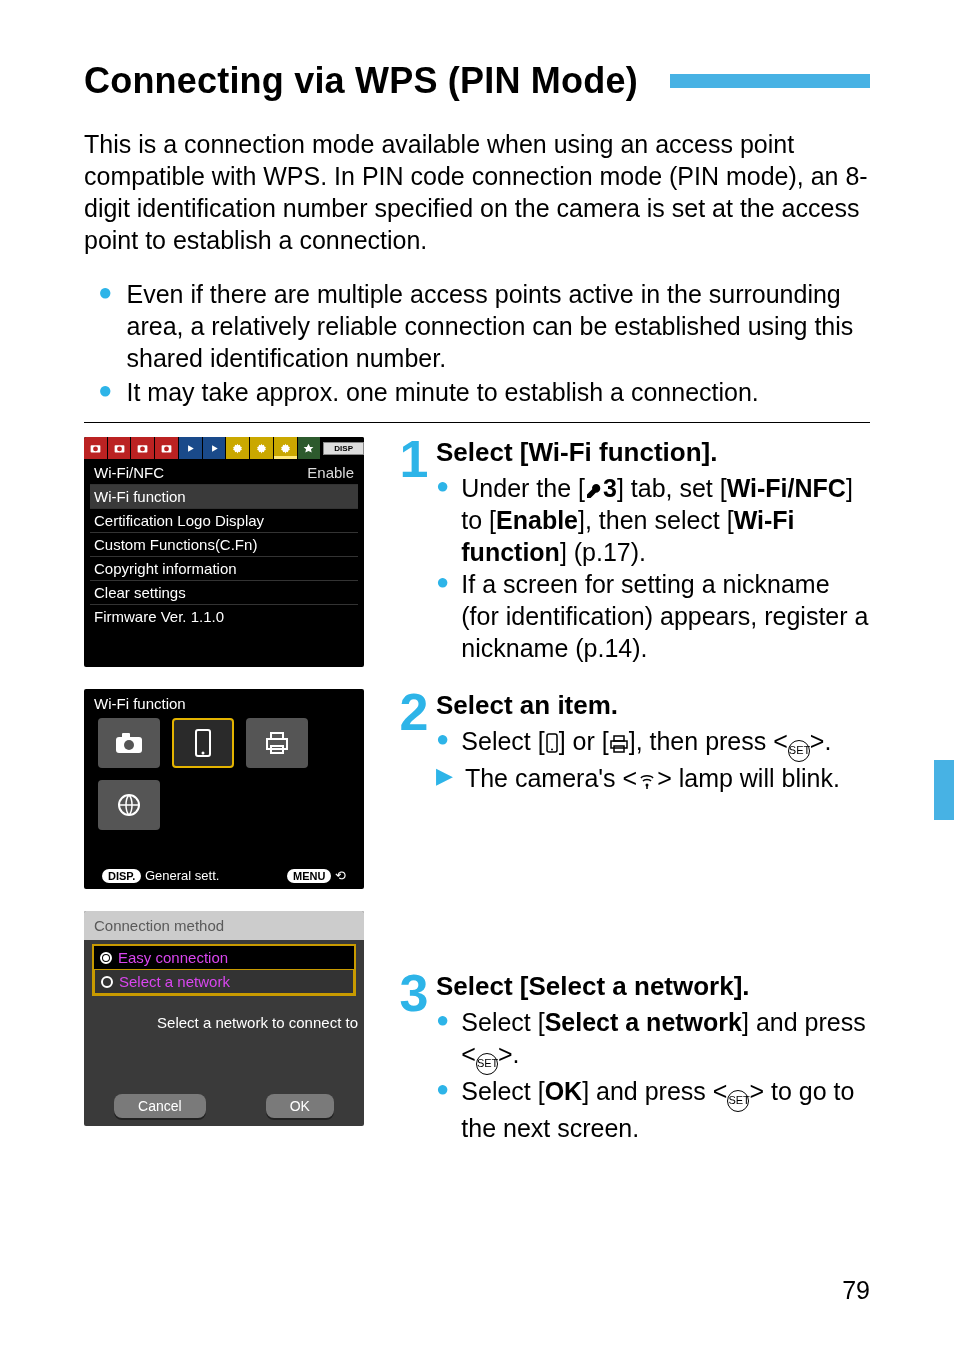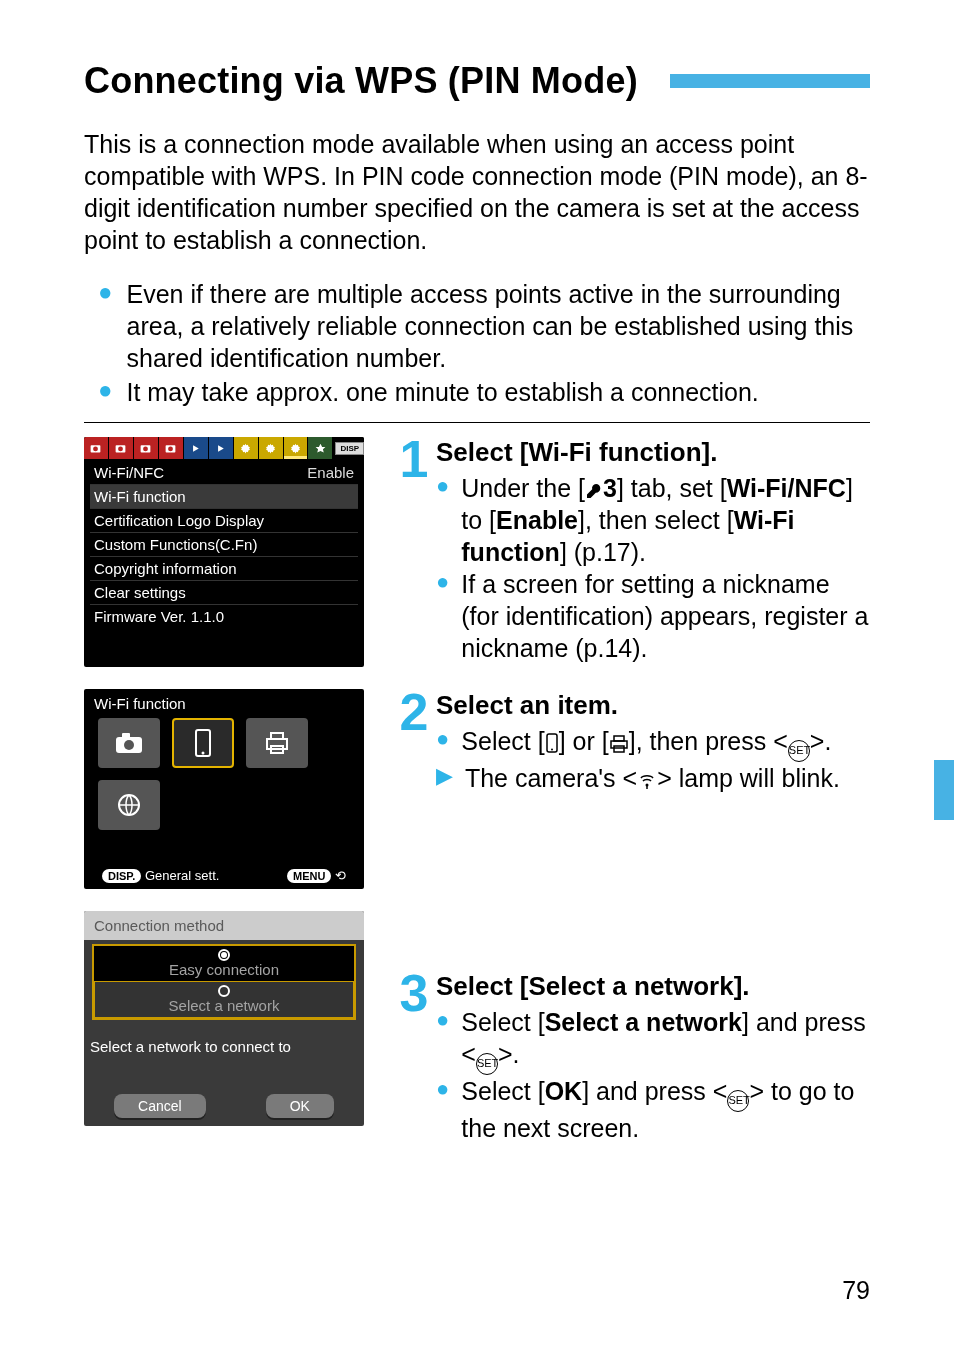--- a/index.html
+++ b/index.html
@@ -21,46 +21,46 @@
   .screen { background: #000; color: #fff; font-family: Arial, sans-serif; font-size: 15px; border-radius: 2px; overflow: hidden; }
   .screen1 { width: 280px; height: 230px; }
   .tabbar { display: flex; align-items: center; height: 22px; background: #000; }
   .tab { flex: 1; height: 22px; display: flex; align-items: center; justify-content: center; }
   .tab.red { background: #b22; border-right: 1px solid #000; }
   .tab.blue { background: #1a4a8a; border-right: 1px solid #000; }
   .tab.yellow { background: #caa800; border-right: 1px solid #000; position: relative; }
   .tab.yellow.selected { background: #caa800; box-shadow: inset 0 -3px 0 #ffe97a; }
   .tab.star { background: #2d5a2d; border-right: 1px solid #000; }
   .tab svg { width: 13px; height: 13px; }
-  .disp-badge { font-size: 8px; background: #ddd; color: #000; padding: 1px 4px; margin-left: 2px; border:1px solid #888; font-weight:bold;}
+  .disp-badge { font-size: 8px; background: #ddd; color: #000; padding: 1px 10px; margin-left: 2px; border:1px solid #888; font-weight:bold;}
   .menu-list { padding: 2px 6px; }
   .menu-row { display: flex; justify-content: space-between; padding: 3px 4px; border-bottom: 1px solid #333; font-size: 15px; }
   .menu-row.highlight { background: #3a3a3a; }
   .menu-row:last-child { border-bottom: none; }
   .menu-row span:first-child { color: #fff; }
   .menu-row .val { color: #ddd; }
 
   .screen2 { width: 280px; height: 200px; position: relative; }
   .s2-title { padding: 6px 10px 2px; font-size: 15px; }
   .s2-sub { text-align: center; font-size: 15px; padding: 2px 0 6px 0; color:#fff; }
   .icon-grid { display: flex; gap: 12px; padding: 4px 14px; }
   .icon-cell { width: 62px; height: 50px; background: #555; border-radius: 4px; display: flex; align-items: center; justify-content: center; }
   .icon-cell.selected { background: #2a2a2a; border: 2px solid #e4b400; }
   .icon-grid2 { display: flex; gap: 12px; padding: 8px 14px; }
   .s2-foot { position: absolute; bottom: 6px; left: 0; right: 0; display: flex; justify-content: space-between; padding: 0 18px; font-size: 13px; }
   .pill { background: #fff; color: #000; border-radius: 10px; padding: 1px 6px; font-size: 11px; font-weight: bold; }
 
   .screen3 { width: 280px; height: 215px; background: #3a3a3a; position:relative;}
   .s3-head { background: #ccc; color: #5a5a5a; font-size: 15px; padding: 6px 10px; }
   .s3-body { background: #000; margin: 4px 8px 0 8px; border: 2px solid #c89a00; padding: 0; }
-  .radio-row { display: flex; align-items: center; color: #a3a3a3; padding: 3px 6px; font-size:15px;flex-direction:column; }
+  .radio-row { display: flex; align-items: center; gap: 6px; color: #d946ef; padding: 3px 6px; font-size:15px; }
   .radio-row.sel { background: #333; border: 1px solid #c89a00;}
   .radio-row .r { width: 12px; height: 12px; border: 2px solid #fff; border-radius: 50%; display:inline-flex; align-items:center; justify-content:center;}
   .radio-row .r.filled::after { content:''; width:6px; height:6px; background:#fff; border-radius:50%;}
-  .s3-msg { color: #fff; font-size: 15px; text-align: left; padding: 18px 6px 8px 6px; }
+  .s3-msg { color: #fff; font-size: 15px; text-align: right; padding: 18px 6px 8px 6px; margin-left: 13px; }
   .s3-buttons { position:absolute; bottom:8px; left:0; right:0; display:flex; justify-content: space-around; }
   .s3-btn { background: #7a7a7a; color: #fff; padding: 4px 24px; border-radius: 8px; font-size:14px; box-shadow: 0 2px 0 #222;}
 
   
   .step { display: flex; gap: 6px; }
   .step-num { font-size: 52px; font-weight: bold; color: #2db4e8; line-height: 0.85; width: 32px; text-align: center; font-family: Arial, sans-serif; }
   .step-body { flex: 1; }
   .step-title { font-size: 26px; font-weight: bold; margin-bottom: 4px; }
   .sub-bullets { }
   .sb-row { display: flex; gap: 12px; font-size: 25px; line-height: 1.28; }

